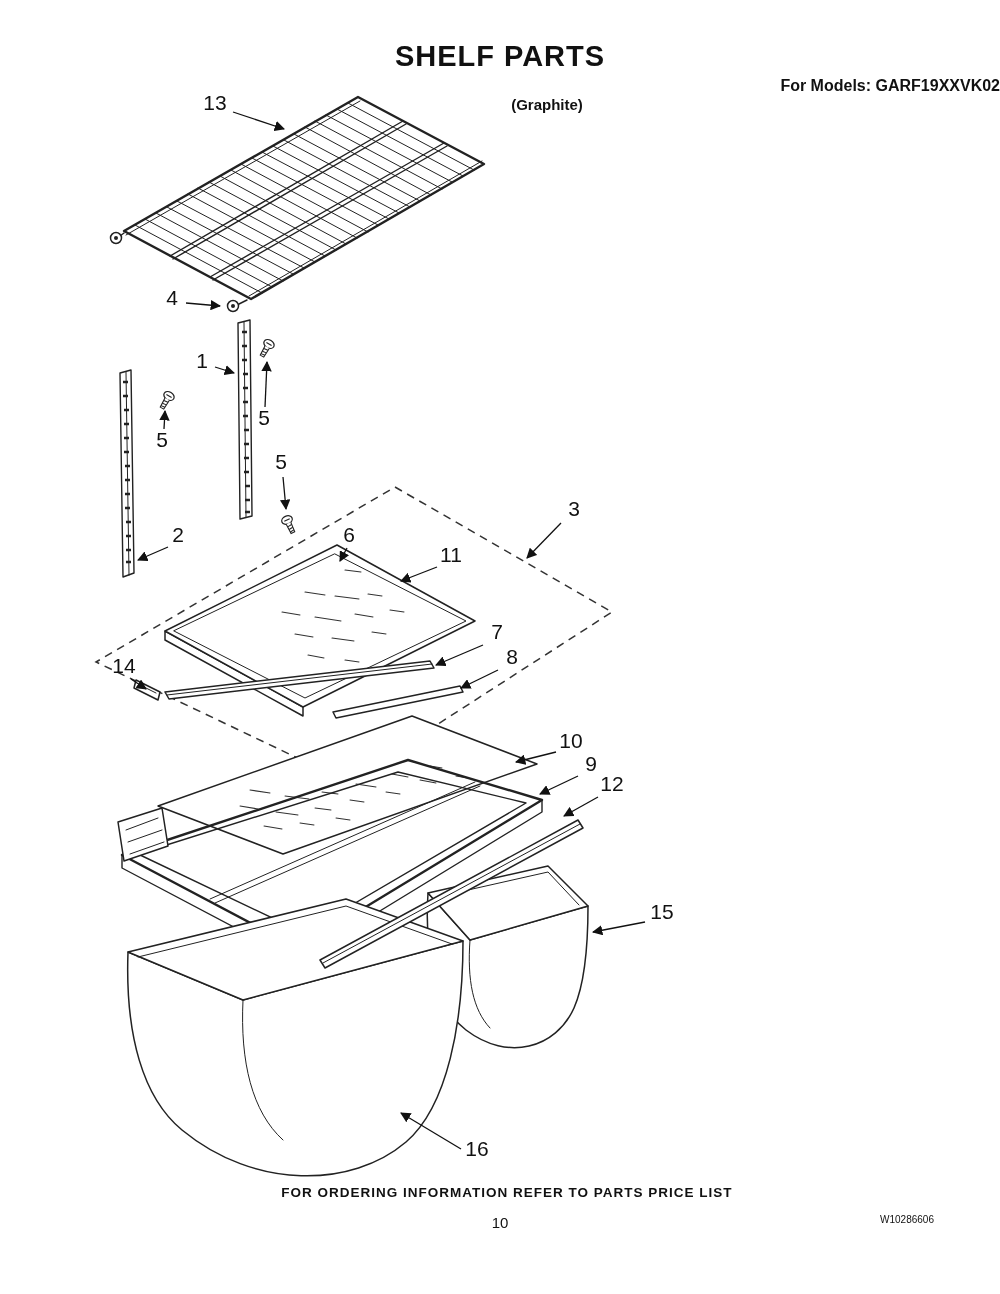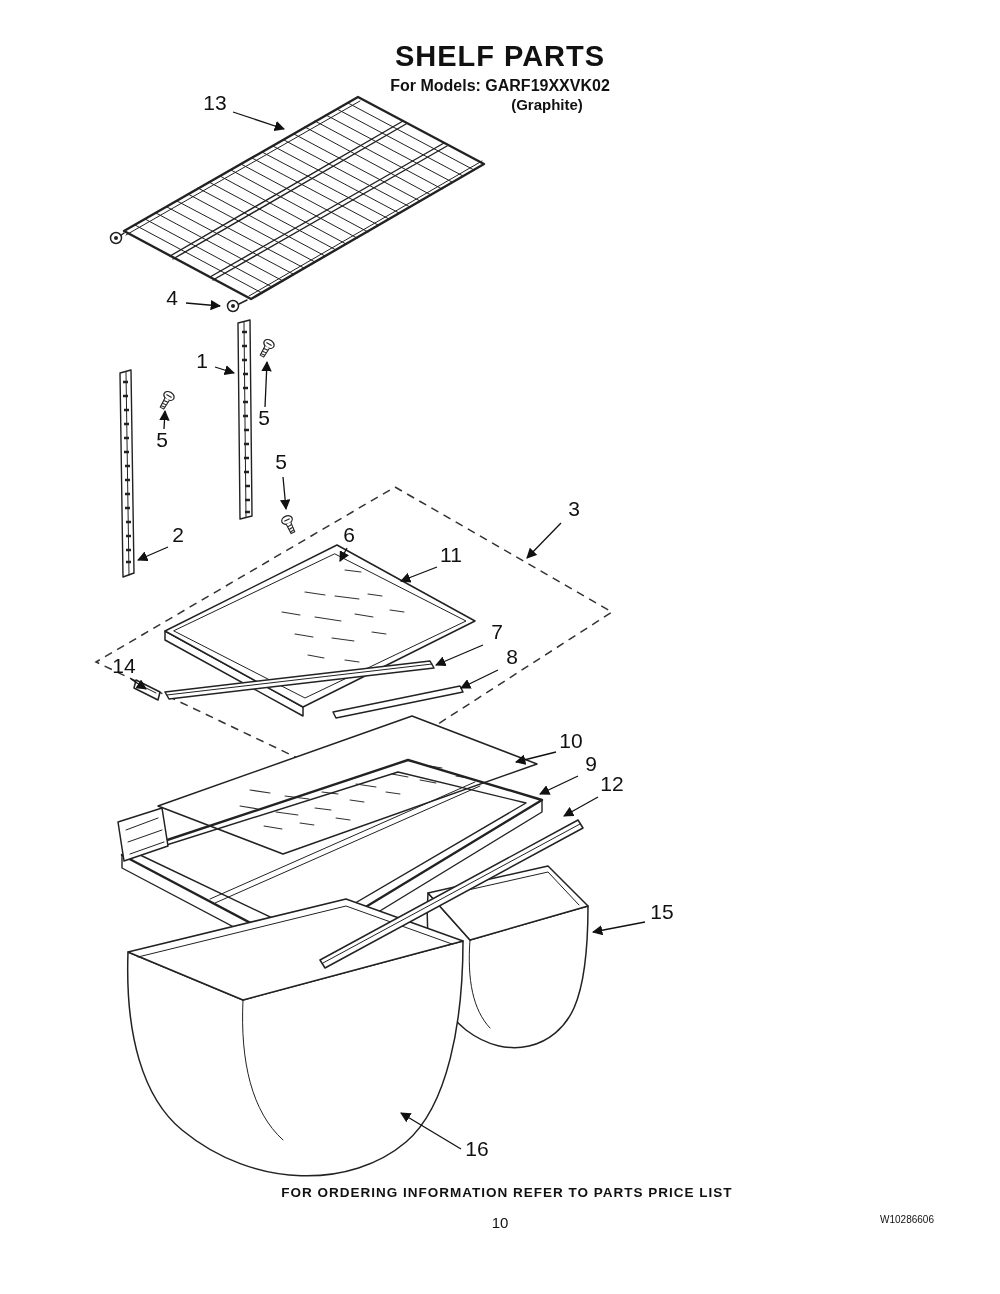--- a/index.html
+++ b/index.html
@@ -1,21 +1,21 @@
 <!DOCTYPE html>
 <html><head>
 <meta charset="utf-8">
 <style>
   * { margin:0; padding:0; box-sizing:border-box; }
   html,body { background:#fff; }
   body { font-family:"Liberation Sans", sans-serif; color:#111; }
   .page { position:relative; width:1000px; height:1294px; background:#fff; overflow:hidden; }
   .abs { position:absolute; }
   .hdr-title   { top:40px; left:0; width:1000px; text-align:center; font-size:29px; font-weight:bold; letter-spacing:1px; }
-  .hdr-models  { top:77px; left:0; width:1000px; text-align:center; font-size:16px; font-weight:bold; }
+  .hdr-models  { top:77px; left:0; width:1000px; text-align:right; font-size:16px; font-weight:bold; }
   .hdr-finish  { top:96px; left:0; width:1094px; text-align:center; font-size:15px; font-weight:bold; }
   .ftr-note    { top:1185px; left:0; width:1014px; text-align:center; font-size:13.5px; font-weight:bold; letter-spacing:1px; }
   .ftr-page    { top:1214px; left:0; width:1000px; text-align:center; font-size:15px; }
   .ftr-doc     { top:1214px; right:66px; font-size:10px; }
   svg.art { position:absolute; inset:0; width:1000px; height:1294px; }
   .ink  { stroke:#222; fill:none; stroke-width:1.4; stroke-linecap:round; stroke-linejoin:round; }
   .ink-thin { stroke:#222; fill:none; stroke-width:1; stroke-linecap:round; }
   .ink-bold { stroke:#222; fill:none; stroke-width:2.4; stroke-linejoin:round; }
   .paper { fill:#fff; stroke:#222; stroke-width:1.5; stroke-linejoin:round; }
   .dashed { stroke:#333; fill:none; stroke-width:1.5; stroke-dasharray:8 6; }

